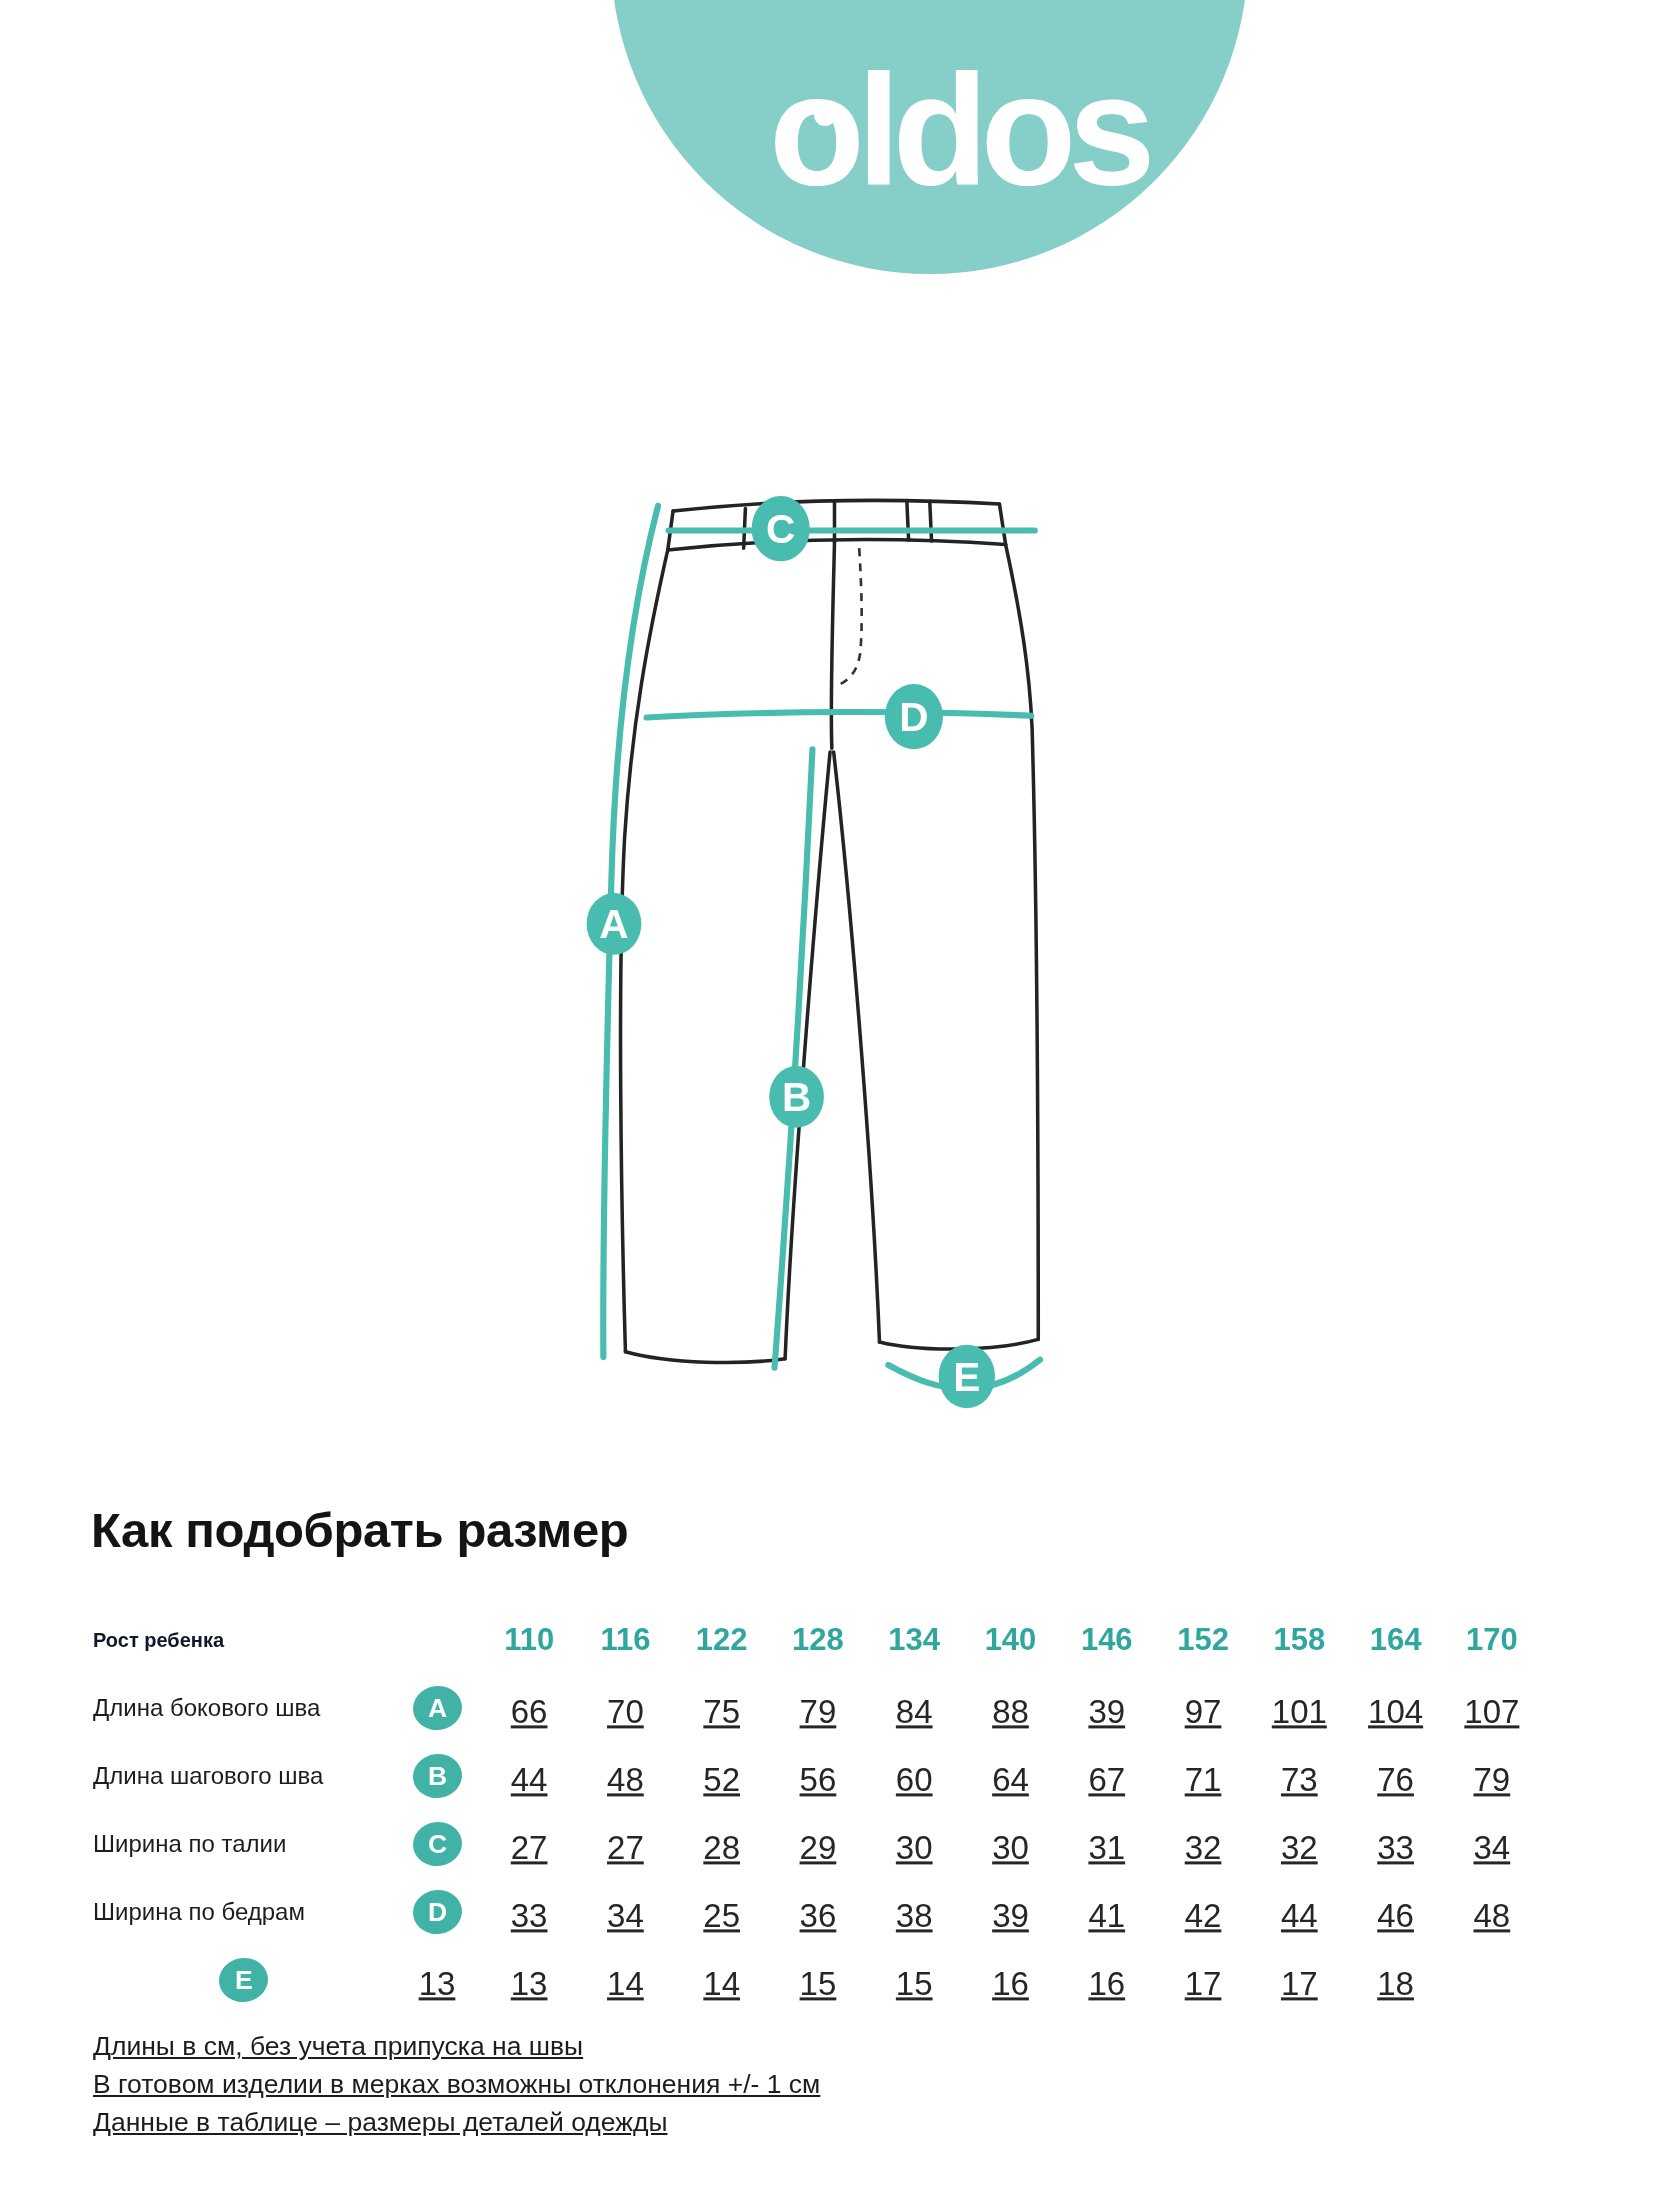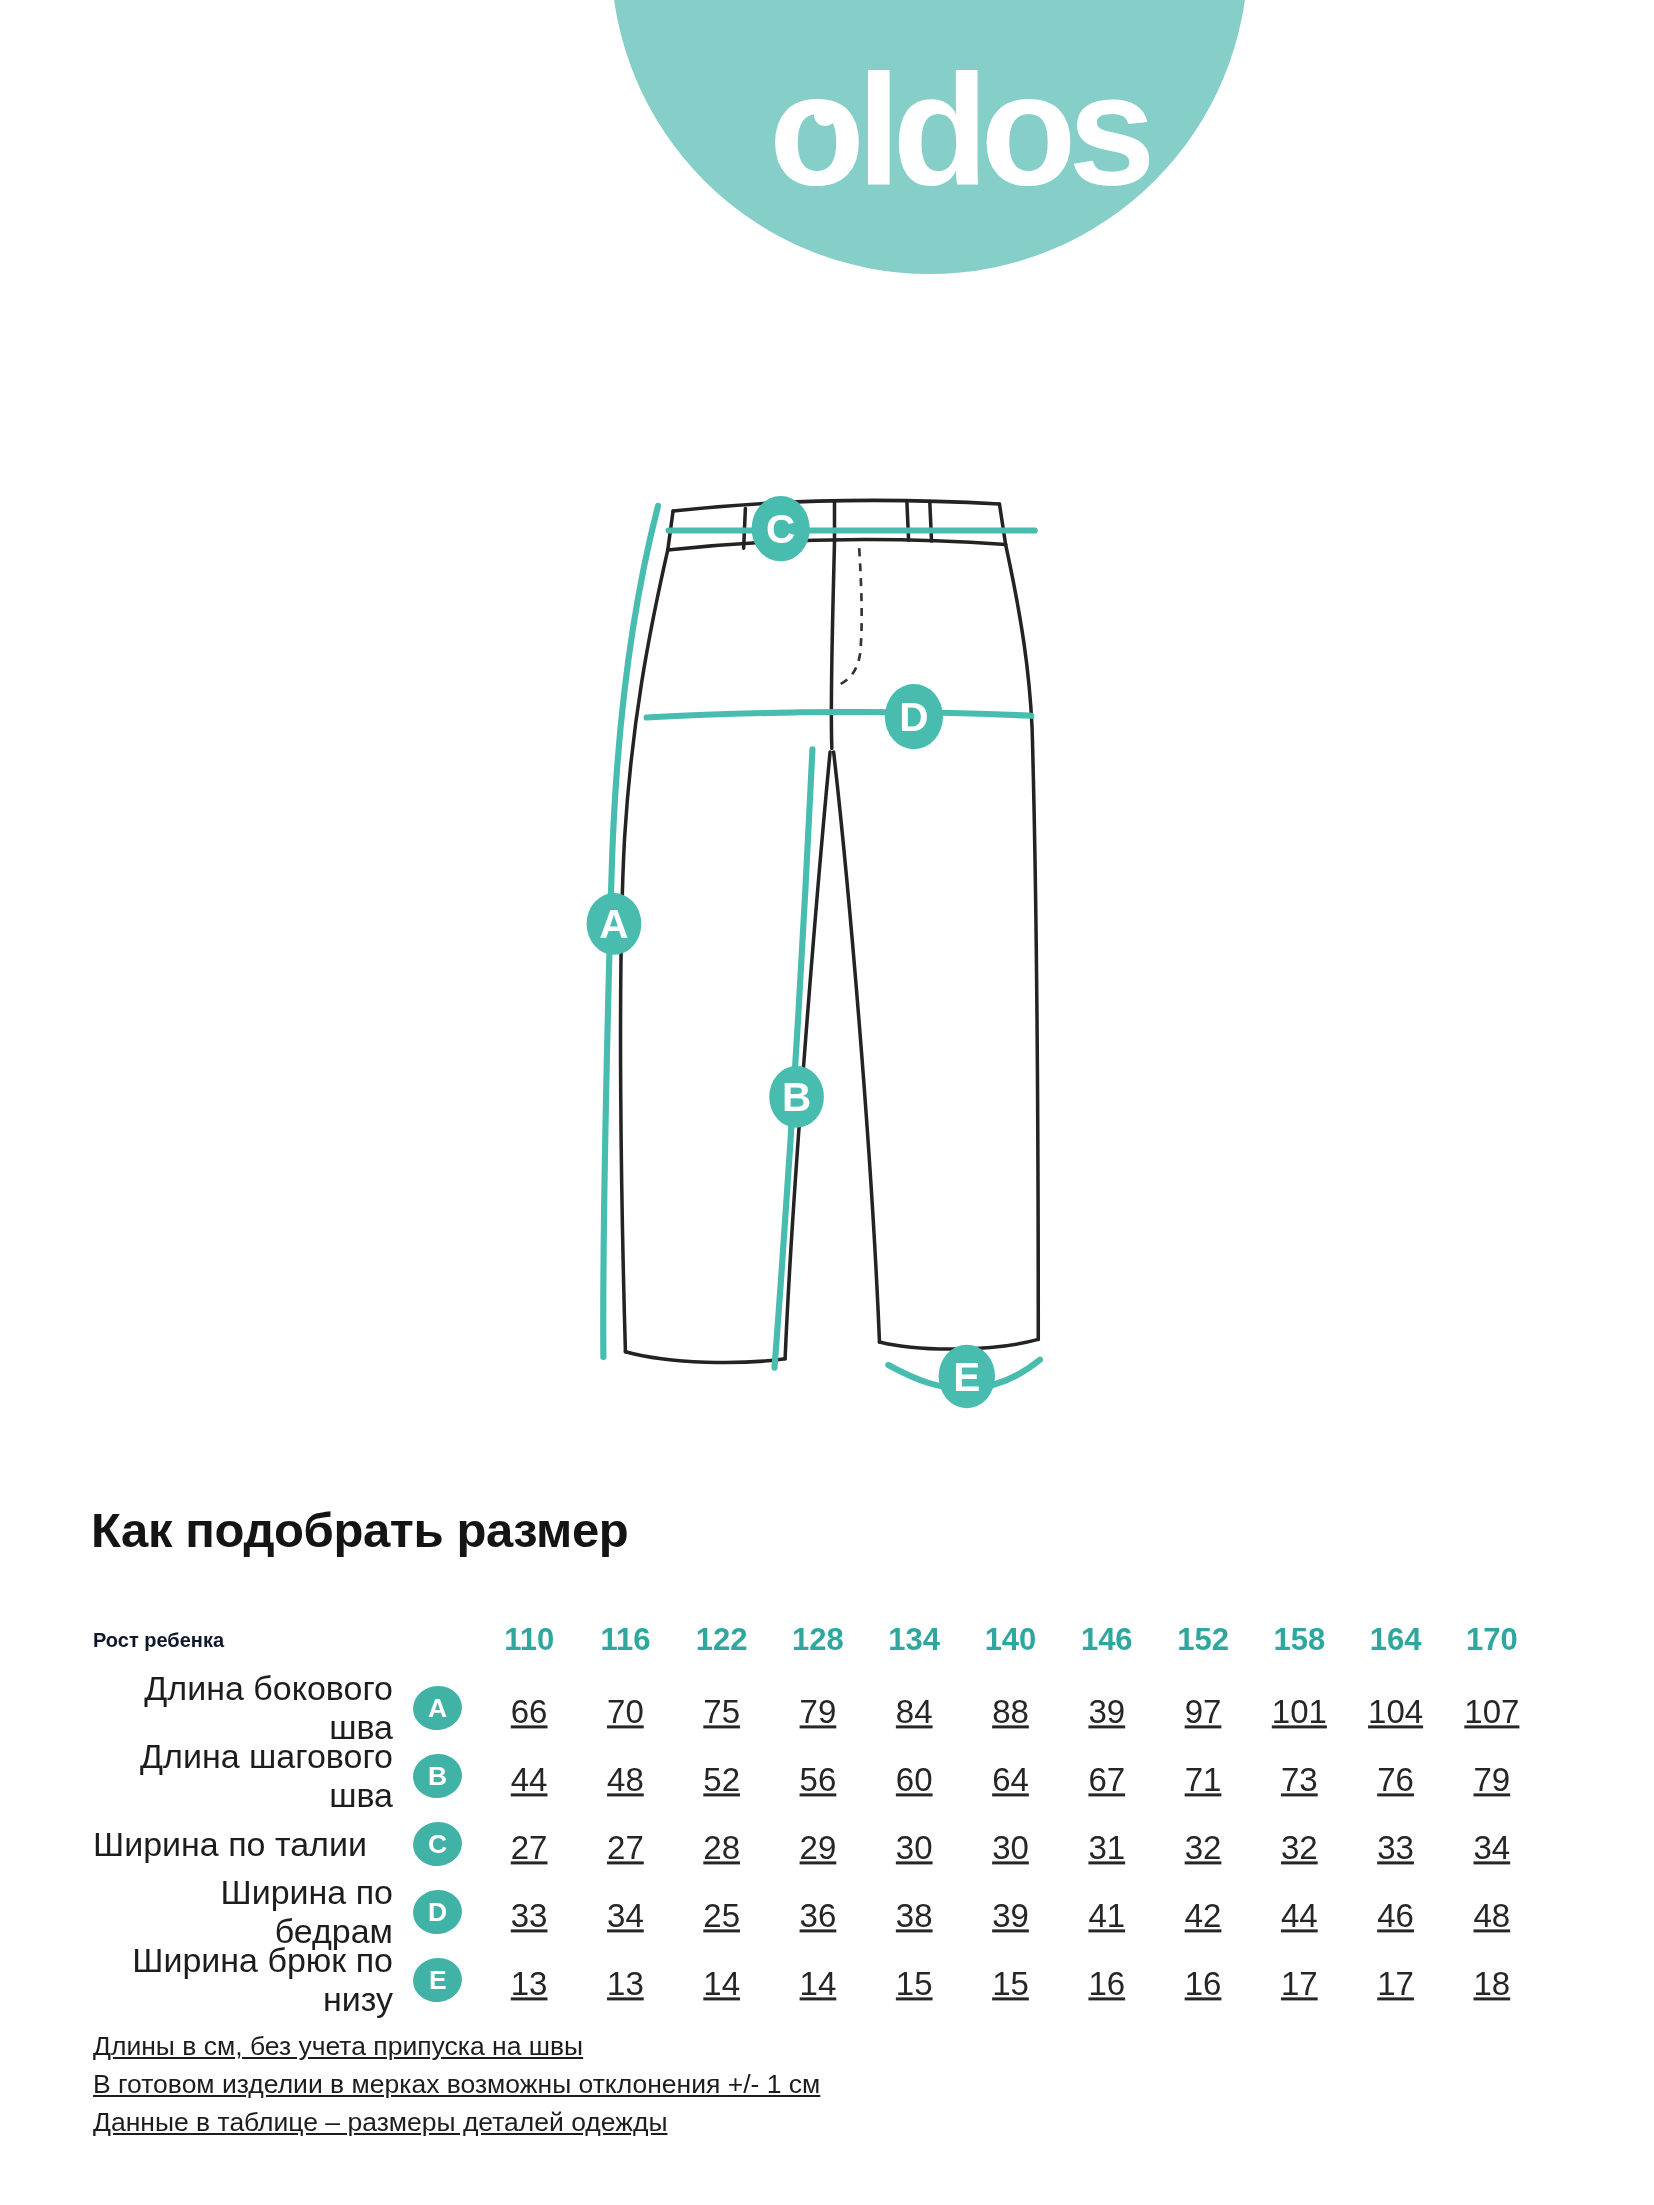--- a/index.html
+++ b/index.html
@@ -38,21 +38,21 @@
     display:grid;grid-template-columns:300px 88px repeat(11,1fr);
     grid-auto-rows:68px;align-items:center;
   }
   .size-table .hdr{height:62px;display:flex;align-items:center;}
   .th-label{
     color:#0f172a;font-weight:700;font-size:20px;justify-content:flex-start;
   }
   .th-size{
     color:#2FA79E;font-weight:700;font-size:31px;justify-content:center;
   }
-  .row-label{font-size:34px;color:#1d1d1d;text-align:right;}
+  .row-label{font-size:24px;color:#1d1d1d;}
   .cell{display:flex;align-items:center;}
   .cell.center{justify-content:center;}
   .value{font-size:33px;color:#262626;font-weight:400;transform:translateY(4.4px);text-decoration:underline;}
   .tbl-badge{
     width:49px;height:44px;border-radius:50%;background:#41B2A6;
     transform:rotate(-8deg);display:flex;align-items:center;justify-content:center;
   }
   .tbl-badge span{
     color:#fff;font-weight:700;font-size:26.5px;transform:rotate(8deg);
   }
@@ -281,21 +281,20 @@
     </div>
     <div class="cell center">
       <div class="value">44</div>
     </div>
     <div class="cell center">
       <div class="value">46</div>
     </div>
     <div class="cell center">
       <div class="value">48</div>
     </div>
-    <div class="cell row-label">Ширина брюк по низу</div>
     <div class="cell center">
       <div class="tbl-badge">
         <span>E</span>
       </div>
     </div>
     <div class="cell center">
       <div class="value">13</div>
     </div>
     <div class="cell center">
       <div class="value">13</div>

